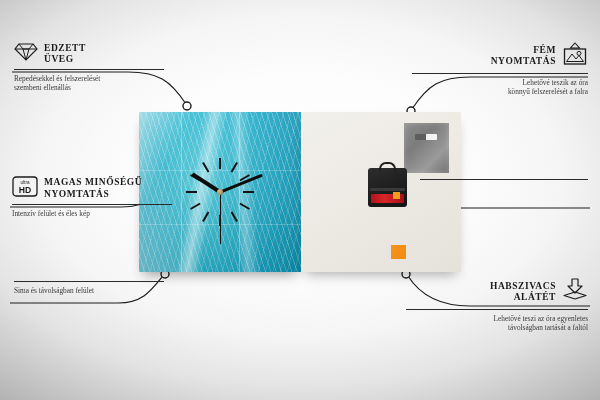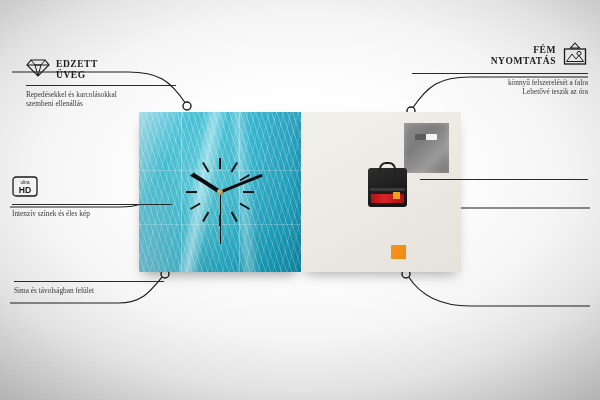--- a/index.html
+++ b/index.html
@@ -245,50 +245,54 @@
       </div>
       <div class="mech">
         <div class="loop"></div>
         <div class="lip"></div>
         <div class="batt"></div>
       </div>
       <div class="foampad"></div>
     </div>
   </div>
 
-  <div class="callout left" style="left:14px; top:58px; width:150px;margin-left:12px;">
+  <div class="callout left" style="left:14px; top:42px; width:150px;">
     <div class="head">
       <span class="ico">
         <svg width="24" height="20" viewBox="0 0 24 20">
           <path d="M5 2 H19 L23 7 L12 18 L1 7 Z" fill="none" stroke="#1b1b1b" stroke-width="1.2"></path>
           <path d="M1 7 H23 M5 2 L9 7 L12 18 M19 2 L15 7 L12 18 M9 7 H15" fill="none" stroke="#1b1b1b" stroke-width="1"></path>
         </svg>
       </span>
       <span>
         <div class="c-title">EDZETT</div>
         <div class="c-title">ÜVEG</div>
       </span>
     </div>
     <div class="c-rule"></div>
-    <div class="c-desc">Repedésekkel és karcolásokkal</div>
+    <div class="c-desc">Repedésekkel és felszerelését</div>
     <div class="c-desc">szembeni ellenállás</div>
   </div>
 
   <div class="callout left" style="left:12px; top:176px; width:160px;">
     <div class="head">
       <span class="ico">
         <svg width="26" height="21" viewBox="0 0 26 21">
           <rect x="1" y="1" width="24" height="19" rx="3" fill="none" stroke="#1b1b1b" stroke-width="1.3"></rect>
           <text x="13" y="8.4" font-family="Liberation Sans, sans-serif" font-size="4.6" text-anchor="middle" fill="#1b1b1b" id="ico-ultra">ultra</text>
           <text x="13" y="17" font-family="Liberation Sans, sans-serif" font-size="8.6" font-weight="bold" text-anchor="middle" fill="#1b1b1b" id="ico-hd">HD</text>
         </svg>
       </span>
-    </div>
-    <div class="c-rule"></div>
-    <div class="c-desc">Intenzív színek és éles kép</div>
+      <span>
+        <div class="c-title">MAGAS MINŐSÉGŰ</div>
+        <div class="c-title">NYOMTATÁS</div>
+      </span>
+    </div>
+    <div class="c-rule"></div>
+    <div class="c-desc">Intenzív felület és éles kép</div>
   </div>
 
   <div class="callout left" style="left:14px; top:278px; width:150px;">
     <div class="c-rule"></div>
     <div class="c-desc">Sima és távolságban felület</div>
   </div>
 
   <div class="callout right" style="right:12px; top:42px; width:176px;">
     <div class="head">
       <span>
@@ -298,22 +302,39 @@
       <span class="ico">
         <svg width="26" height="24" viewBox="0 0 26 24">
           <path d="M13 1 L17.5 6 H8.5 Z" fill="none" stroke="#1b1b1b" stroke-width="1.1"></path>
           <rect x="2.5" y="7" width="21" height="15" fill="none" stroke="#1b1b1b" stroke-width="1.3"></rect>
           <path d="M4.5 19.5 L10 12 L14 17 L17 13.5 L21.5 19.5 Z" fill="none" stroke="#1b1b1b" stroke-width="1"></path>
           <circle cx="17" cy="11.4" r="2" fill="none" stroke="#1b1b1b" stroke-width="1"></circle>
         </svg>
       </span>
     </div>
     <div class="c-rule"></div>
+    <div class="c-desc">Lehetővé teszik az óra</div>
     <div class="c-desc">könnyű felszerelését a falra</div>
-    <div class="c-desc">Lehetővé teszik az óra</div>
   </div>
 
   <div class="callout right" style="right:12px; top:176px; width:168px;">
     <div class="c-rule"></div>
   </div>
 
+  <div class="callout right" style="right:12px; top:278px; width:182px;">
+    <div class="head">
+      <span>
+        <div class="c-title">HABSZIVACS</div>
+        <div class="c-title">ALÁTÉT</div>
+      </span>
+      <span class="ico">
+        <svg width="26" height="24" viewBox="0 0 26 24">
+          <path d="M10 1 h6 v7 h4 l-7 7 -7-7 h4 Z" fill="none" stroke="#1b1b1b" stroke-width="1.2" stroke-linejoin="round"></path>
+          <path d="M13 14 L24 17.5 L13 21 L2 17.5 Z" fill="none" stroke="#1b1b1b" stroke-width="1.2" stroke-linejoin="round"></path>
+        </svg>
+      </span>
+    </div>
+    <div class="c-rule"></div>
+    <div class="c-desc">Lehetővé teszi az óra egyenletes</div>
+    <div class="c-desc">távolságban tartását a faltól</div>
+  </div>
 
 </div>
 
 </body></html>

